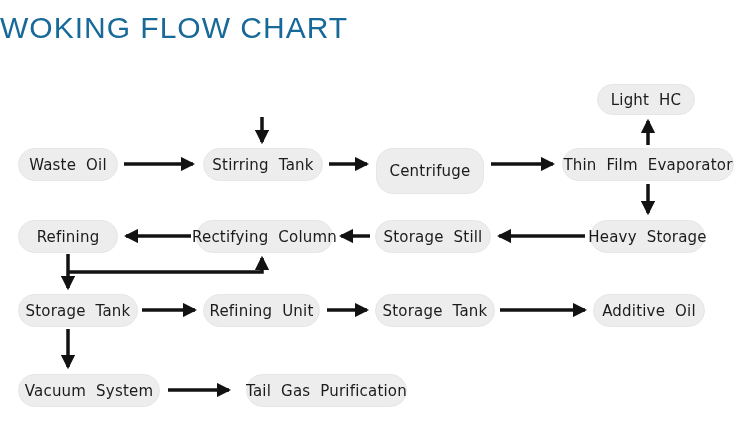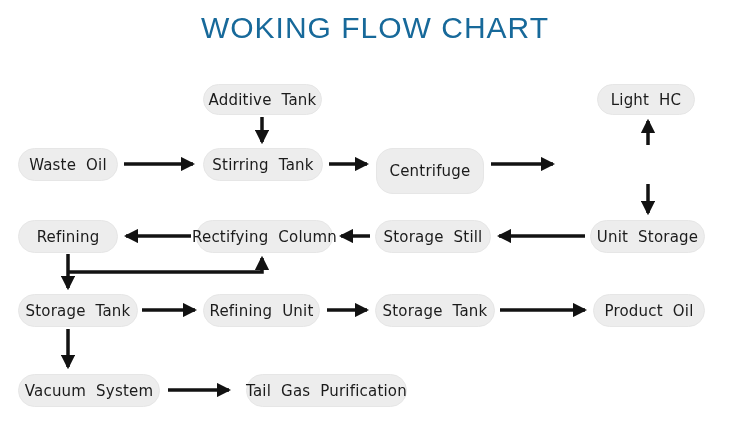--- a/index.html
+++ b/index.html
@@ -1,18 +1,18 @@
 <!DOCTYPE html>
 <html><head>
 <meta charset="utf-8">
 <style>
   html,body{margin:0;padding:0;background:#ffffff;}
   .canvas{position:relative;width:750px;height:433px;background:#ffffff;overflow:hidden;
           font-family:"DejaVu Sans","Liberation Sans",sans-serif;}
-  .title{position:absolute;left:0;top:11px;width:750px;text-align:center;
+  .title{position:absolute;left:0;top:11px;width:750px;text-align:left;
          font-family:"Liberation Sans",sans-serif;font-size:30px;font-weight:400;
          letter-spacing:1px;color:#17699a;}
   .edges{position:absolute;left:0;top:0;width:750px;height:433px;}
   .node{position:absolute;display:flex;align-items:center;justify-content:center;
         background:#ededed;border:1px solid #e6e6e6;border-radius:17px;
         box-sizing:border-box;font-size:15px;color:#1b1b1b;
         letter-spacing:0.2px;word-spacing:5px;white-space:nowrap;}
   
   .p0{left:203px;top:84px;width:119px;height:31px}
   .p1{left:597px;top:84px;width:98px;height:31px}
@@ -56,29 +56,29 @@
     <line class="edge" x1="191" y1="236" x2="126" y2="236" marker-end="url(#ah)"></line>
     <line class="edge" x1="68" y1="254" x2="68" y2="288" marker-end="url(#ah)"></line>
     <path class="edge" d="M68,272 L262,272 L262,258" marker-end="url(#ah)"></path>
     <line class="edge" x1="142" y1="310" x2="195" y2="310" marker-end="url(#ah)"></line>
     <line class="edge" x1="327" y1="310" x2="367" y2="310" marker-end="url(#ah)"></line>
     <line class="edge" x1="500" y1="310" x2="585" y2="310" marker-end="url(#ah)"></line>
     <line class="edge" x1="68" y1="329" x2="68" y2="367" marker-end="url(#ah)"></line>
     <line class="edge" x1="168" y1="390" x2="229" y2="390" marker-end="url(#ah)"></line>
   </svg>
 
-  <div class="node p0">Additive Tank</div>
   <div class="node p1">Light HC</div>
   <div class="node p2">Waste Oil</div>
   <div class="node p3">Stirring Tank</div>
   <div class="node p4">Centrifuge</div>
+  <div class="node p5">Thin Film Evaporator</div>
   <div class="node p6">Refining</div>
   <div class="node p7">Rectifying Column</div>
   <div class="node p8">Storage Still</div>
-  <div class="node p9">Unit Storage</div>
+  <div class="node p9">Heavy Storage</div>
   <div class="node p10">Storage Tank</div>
   <div class="node p11">Refining Unit</div>
   <div class="node p12">Storage Tank</div>
-  <div class="node p13">Product Oil</div>
+  <div class="node p13">Additive Oil</div>
   <div class="node p14">Vacuum System</div>
   <div class="node p15">Tail Gas Purification</div>
 
 </div>
 
 </body></html>

